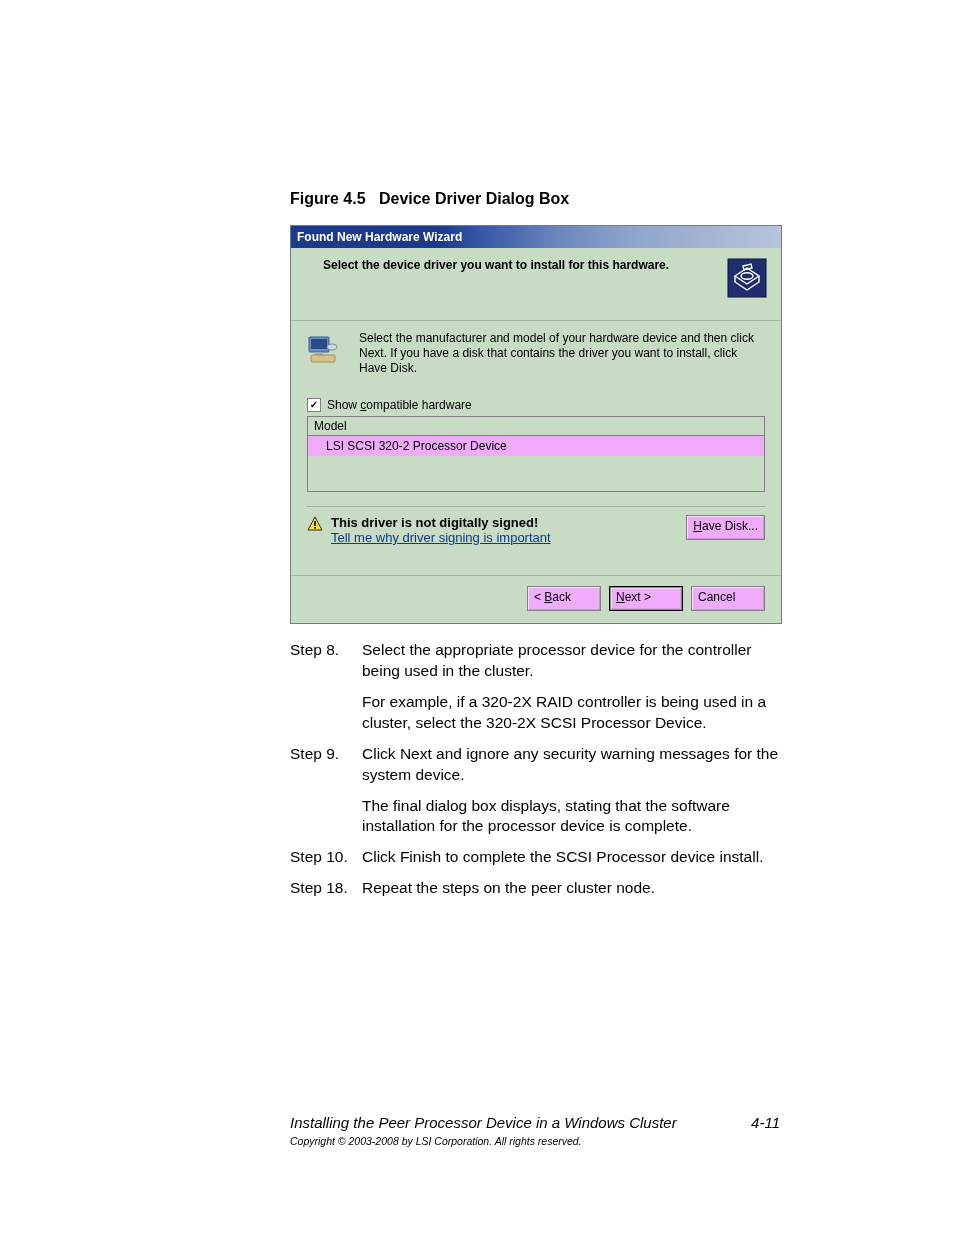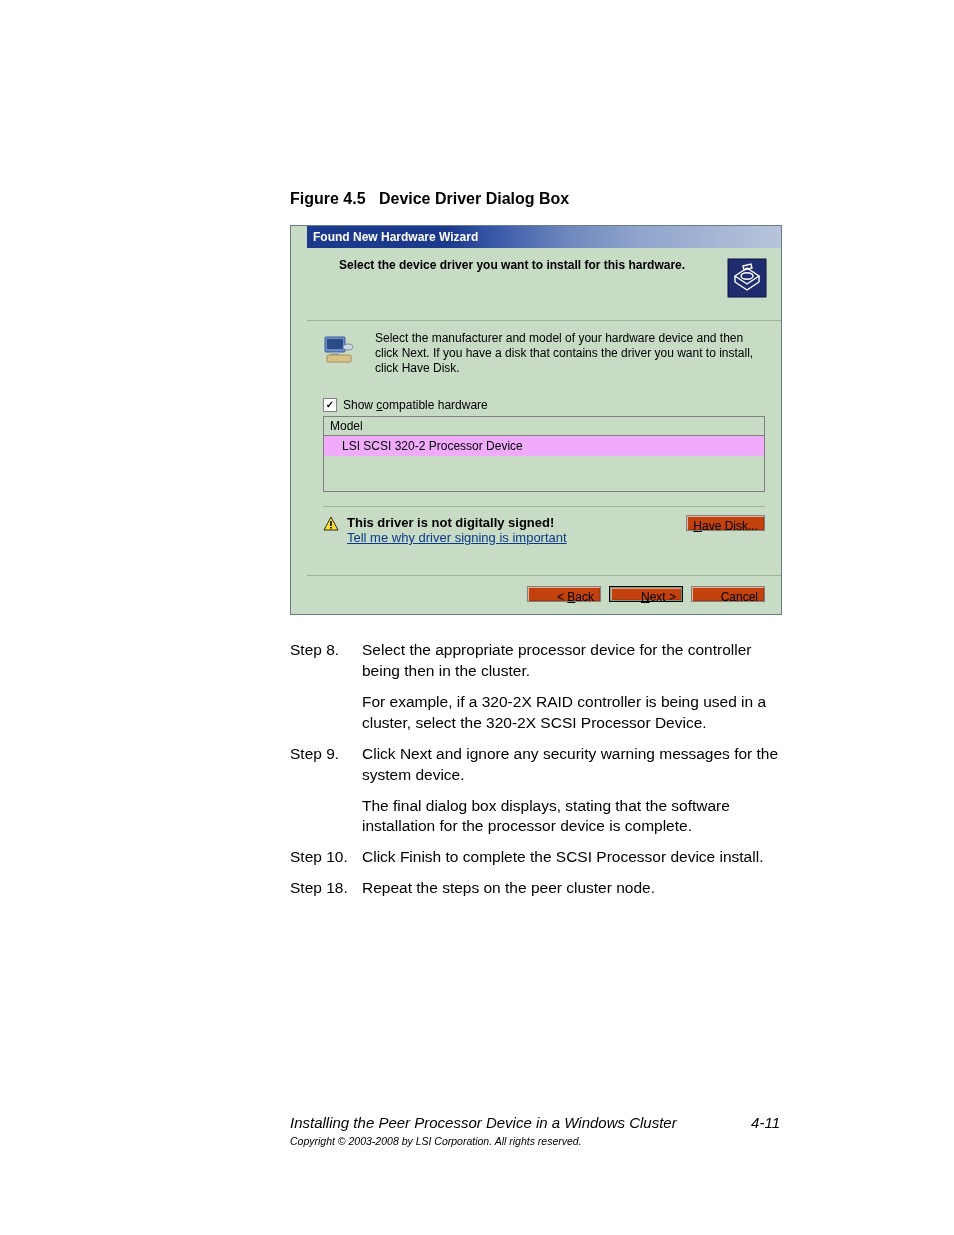--- a/index.html
+++ b/index.html
@@ -28,21 +28,20 @@
   
   .dialog {
     position: absolute;
     left: 290px;
     top: 225px;
     width: 492px;
     background: #c7dbc5;
     border: 1px solid #6b7c8a;
     box-sizing: border-box;
     font-family: Tahoma, Arial, sans-serif;
-    padding-left: 16px;
   }
   .dialog-title {
     height: 22px;
     line-height: 22px;
     color: #fff;
     font-weight: bold;
     font-size: 12px;
     padding-left: 6px;
     background: linear-gradient(to right, #1b3a8c 0%, #1b3a8c 30%, #3b5aa8 40%, #6e88bd 55%, #8fa5cc 70%, #b8c4db 100%);
   }
@@ -158,26 +157,26 @@
     text-decoration: underline;
     cursor: pointer;
   }
   .have-disk-wrap {
     display: flex;
     align-items: flex-start;
   }
   .win-button {
     display: inline-block;
     min-width: 74px;
-    height: 16px;
+    height: 25px;
     line-height: 20px;
-    text-align: right;
+    text-align: left;
     font-size: 12px;
     border: 1px solid #808080;
-    background: #c2410c;
+    background: #f0abfc;
     box-shadow: inset 1px 1px 0 rgba(255,255,255,0.6), inset -1px -1px 0 rgba(0,0,0,0.15);
     padding: 0 6px;
     cursor: pointer;
     box-sizing: border-box;
     user-select: none;
     white-space: nowrap;
   }
   .win-button.default {
     border: 1px solid #000;
     box-shadow: inset 0 0 0 1px #7a9c7a, inset 2px 2px 0 rgba(255,255,255,0.5), inset -2px -2px 0 rgba(0,0,0,0.1);
@@ -317,21 +316,21 @@
     <div class="dialog-footer">
       <span class="win-button"><span>&lt; </span><span class="u">B</span><span>ack</span></span>
       <span class="win-button default"><span class="u">N</span><span>ext &gt;</span></span>
       <span class="win-button">Cancel</span>
     </div>
   </div>
 
   <div class="steps">
     <div class="step-row">
       <div class="step-label">Step 8.</div>
-      <div class="step-body">Select the appropriate processor device for the controller being then in the cluster.</div>
+      <div class="step-body">Select the appropriate processor device for the controller being used in the cluster.</div>
     </div>
     <div class="step-cont">For example, if a 320-2X RAID controller is being used in a cluster, select the 320-2X SCSI Processor Device.</div>
 
     <div class="step-row">
       <div class="step-label">Step 9.</div>
       <div class="step-body">Click Next and ignore any security warning messages for the system device.</div>
     </div>
     <div class="step-cont">The final dialog box displays, stating that the software installation for the processor device is complete.</div>
 
     <div class="step-row">

